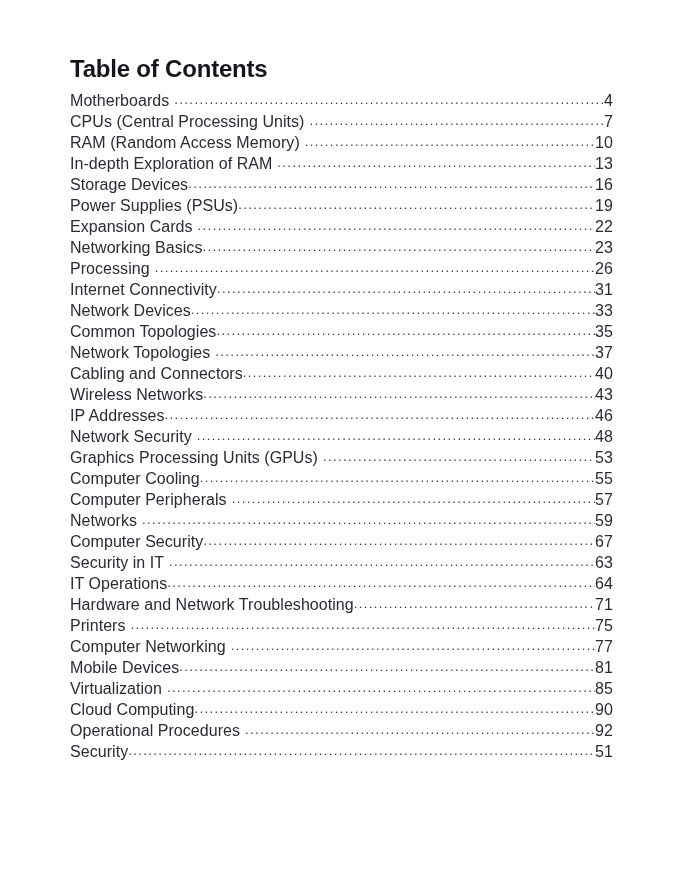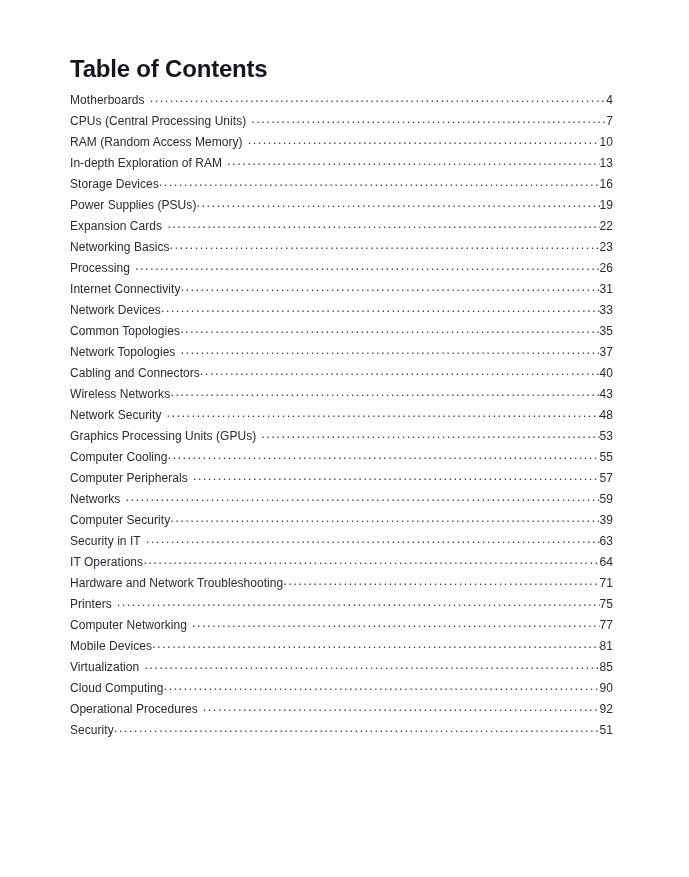--- a/index.html
+++ b/index.html
@@ -39,21 +39,21 @@
   .toc-list {
     list-style: none;
     margin: 0;
     padding: 0;
   }
 
   .toc-entry {
     display: flex;
     align-items: baseline;
     width: 100%;
-    font-size: 12px;
+    font-size: 16px;
     line-height: 21px;
     color: #2b2b33;
     white-space: nowrap;
     overflow: hidden;
     justify-content: space-between;
   }
 
   .entry-title {
     flex: 0 0 auto;
     color: #2b2b33;
@@ -172,20 +172,25 @@
       <li class="toc-entry">
         <span class="entry-title">Cabling and Connectors</span>
         <span class="leader"></span>
         <span class="entry-page">40</span>
       </li>
       <li class="toc-entry">
         <span class="entry-title">Wireless Networks</span>
         <span class="leader"></span>
         <span class="entry-page">43</span>
       </li>
+      <li class="toc-entry">
+        <span class="entry-title">IP Addresses</span>
+        <span class="leader"></span>
+        <span class="entry-page">46</span>
+      </li>
       <li class="toc-entry gap">
         <span class="entry-title">Network Security</span>
         <span class="leader"></span>
         <span class="entry-page">48</span>
       </li>
       <li class="toc-entry gap">
         <span class="entry-title">Graphics Processing Units (GPUs)</span>
         <span class="leader"></span>
         <span class="entry-page">53</span>
       </li>
@@ -200,21 +205,21 @@
         <span class="entry-page">57</span>
       </li>
       <li class="toc-entry gap">
         <span class="entry-title">Networks</span>
         <span class="leader"></span>
         <span class="entry-page">59</span>
       </li>
       <li class="toc-entry">
         <span class="entry-title">Computer Security</span>
         <span class="leader"></span>
-        <span class="entry-page">39</span>
+        <span class="entry-page">67</span>
       </li>
       <li class="toc-entry gap">
         <span class="entry-title">Security in IT</span>
         <span class="leader"></span>
         <span class="entry-page">63</span>
       </li>
       <li class="toc-entry">
         <span class="entry-title">IT Operations</span>
         <span class="leader"></span>
         <span class="entry-page">64</span>

